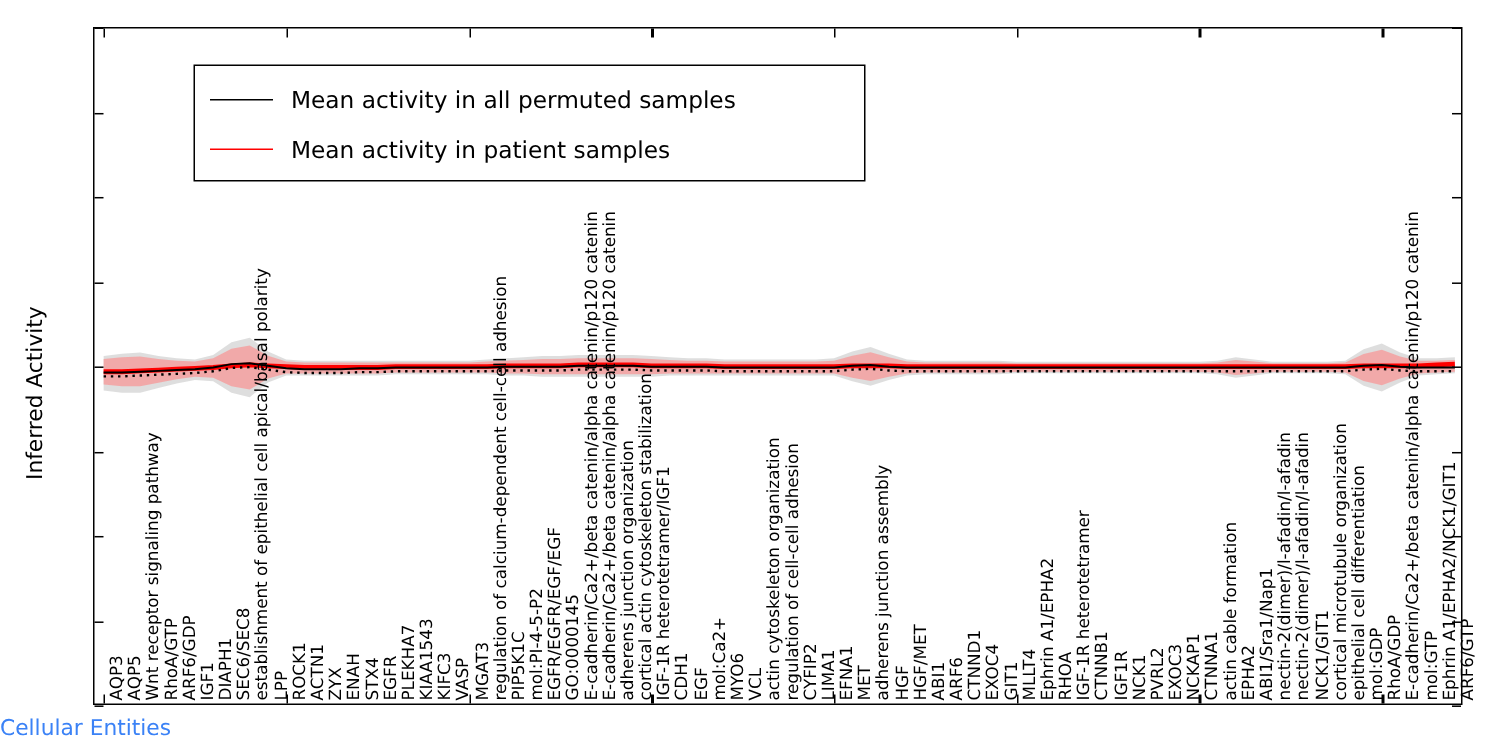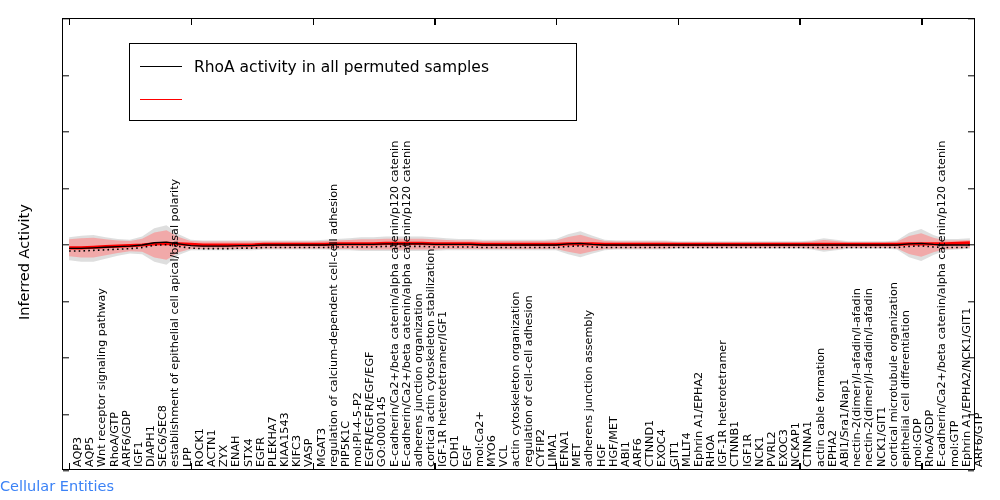--- a/index.html
+++ b/index.html
@@ -107,24 +107,25 @@
         <div class="ytickmark r" style="top: 113px;"></div>
         <div class="ytickmark" style="top: 56.5px;"></div>
         <div class="ytickmark r" style="top: 56.5px;"></div>
         <div class="ytickmark" style="top: 0px;"></div>
         <div class="ytickmark r" style="top: 0px;"></div>
       </div>
 
     <div id="legend">
       <div class="legrow">
         <span class="legline"></span>
-        <span class="legtxt">RhoA activity in all permuted samples</span>
+        <span class="legtxt">Mean activity in all permuted samples</span>
       </div>
       <div class="legrow">
         <span class="legline red"></span>
+        <span class="legtxt">Mean activity in patient samples</span>
       </div>
     </div>
   </div>
 
   <div id="xcats-host">
       <div class="xcat" style="left: 72.0867px; top: 467px;">AQP3</div>
       <div class="xcat" style="left: 84.26px; top: 467px;">AQP5</div>
       <div class="xcat" style="left: 96.4333px; top: 467px;">Wnt receptor signaling pathway</div>
       <div class="xcat" style="left: 108.607px; top: 467px;">RhoA/GTP</div>
       <div class="xcat" style="left: 120.78px; top: 467px;">ARF6/GDP</div>

